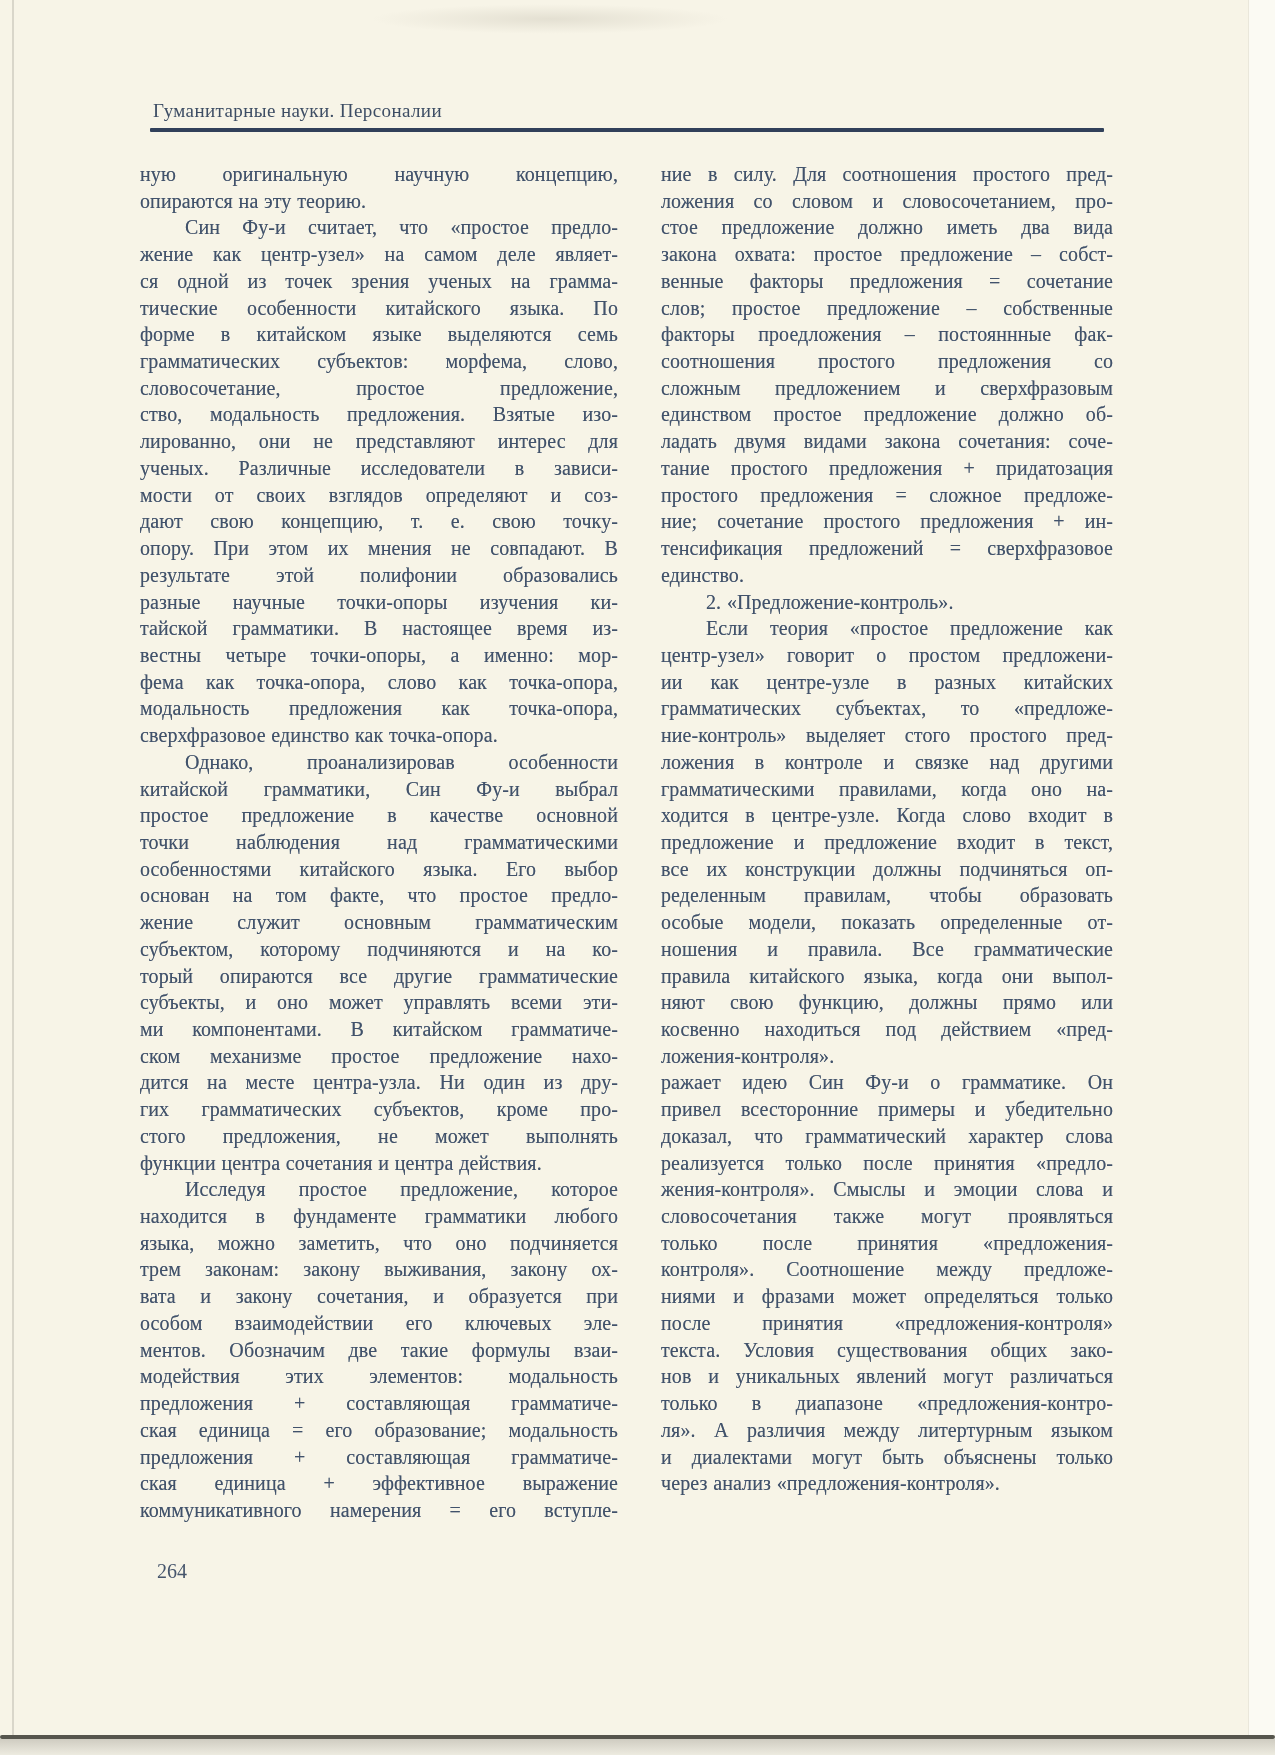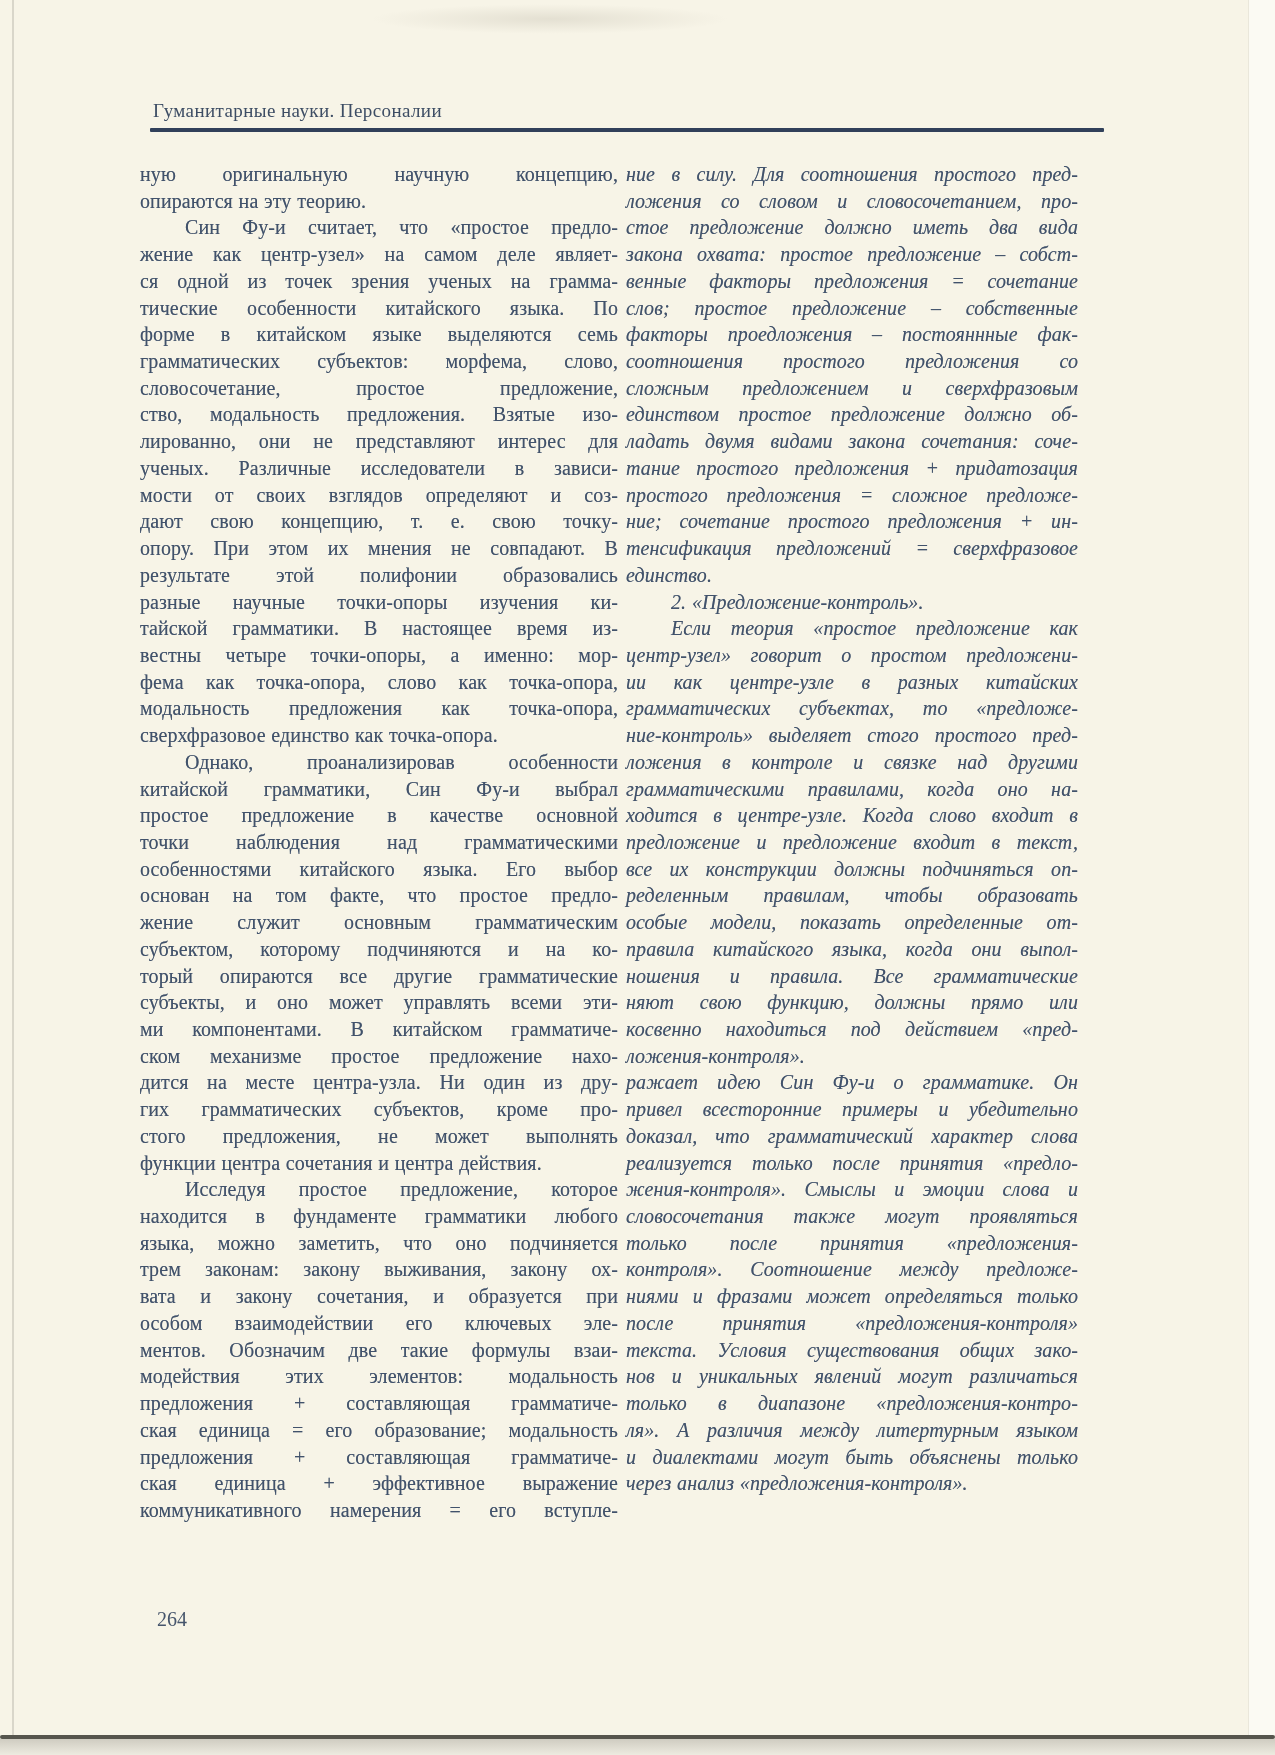--- a/index.html
+++ b/index.html
@@ -20,29 +20,29 @@
     position:absolute;left:150px;top:128px;width:954px;height:4px;
     background:#31405a;border-radius:1px;
   }
   .col{
     position:absolute;top:161px;
     font-size:20px;line-height:26.72px;
     word-spacing:.6px;letter-spacing:.1px;
     text-shadow:0 0 .5px rgba(65,82,107,.55);
   }
   .col-left{left:140px;width:478px;}
-  .col-right{left:626px;width:452px;font-style:italic;}
+  .col-right{left:661px;width:452px;}
   .line{
     text-align:justify;text-align-last:justify;
     white-space:normal;
   }
   .line.indent{text-indent:45px;}
   .line.end{text-align-last:left;}
   .page-number{
-    position:absolute;left:157px;top:1608px;
+    position:absolute;left:157px;top:1560px;
     font-size:20px;color:#46556c;
   }
   
   .edge-left{
     position:absolute;left:12px;top:0;width:2px;height:1738px;
     background:#d9d6ca;
   }
   .edge-right{
     position:absolute;left:1248px;top:0;width:27px;height:1735px;
     background:#fbfaf3;border-left:1px solid #eae7db;
@@ -147,22 +147,22 @@
       <div class="line">ии как центре-узле в разных китайских</div>
       <div class="line">грамматических субъектах, то «предложе-</div>
       <div class="line">ние-контроль» выделяет стого простого пред-</div>
       <div class="line">ложения в контроле и связке над другими</div>
       <div class="line">грамматическими правилами, когда оно на-</div>
       <div class="line">ходится в центре-узле. Когда слово входит в</div>
       <div class="line">предложение и предложение входит в текст,</div>
       <div class="line">все их конструкции должны подчиняться оп-</div>
       <div class="line">ределенным правилам, чтобы образовать</div>
       <div class="line">особые модели, показать определенные от-</div>
+      <div class="line">ношения и правила. Все грамматические</div>
       <div class="line">правила китайского языка, когда они выпол-</div>
-      <div class="line">ношения и правила. Все грамматические</div>
       <div class="line">няют свою функцию, должны прямо или</div>
       <div class="line">косвенно находиться под действием «пред-</div>
       <div class="line end">ложения-контроля».</div>
       <div class="line">ражает идею Син Фу-и о грамматике. Он</div>
       <div class="line">привел всесторонние примеры и убедительно</div>
       <div class="line">доказал, что грамматический характер слова</div>
       <div class="line">реализуется только после принятия «предло-</div>
       <div class="line">жения-контроля». Смыслы и эмоции слова и</div>
       <div class="line">словосочетания также могут проявляться</div>
       <div class="line">только после принятия «предложения-</div>

